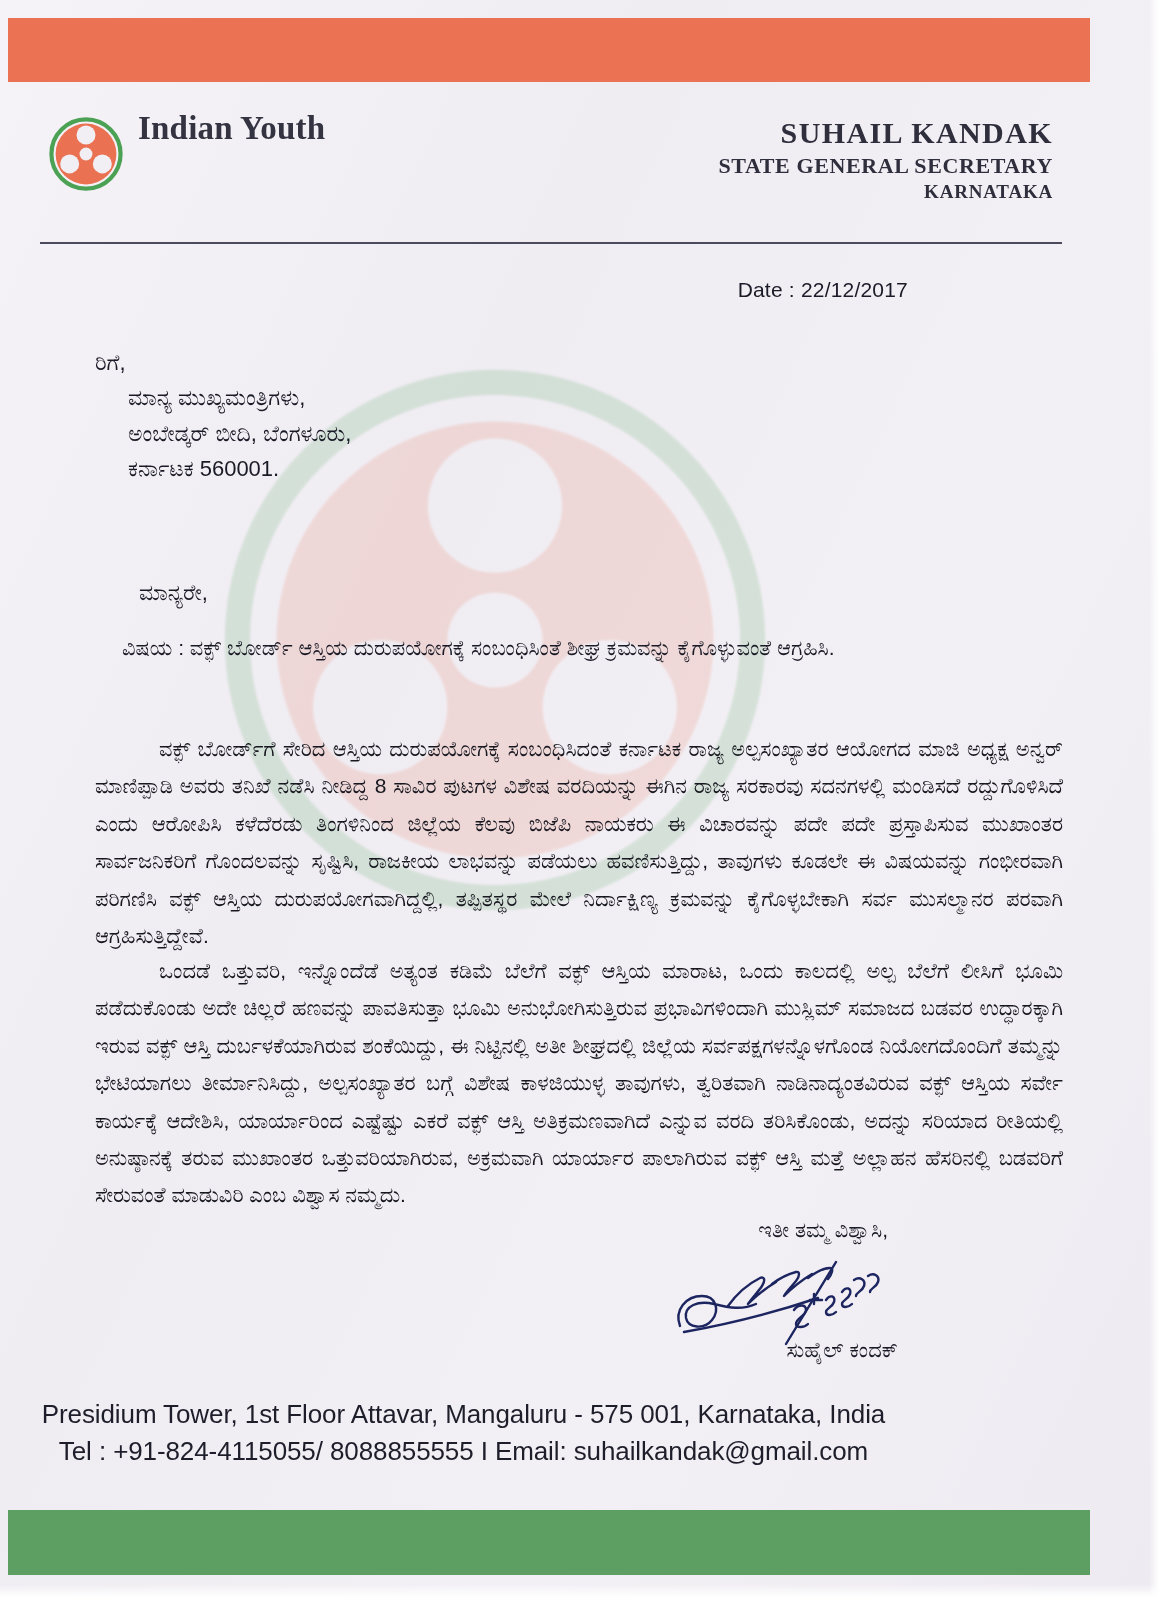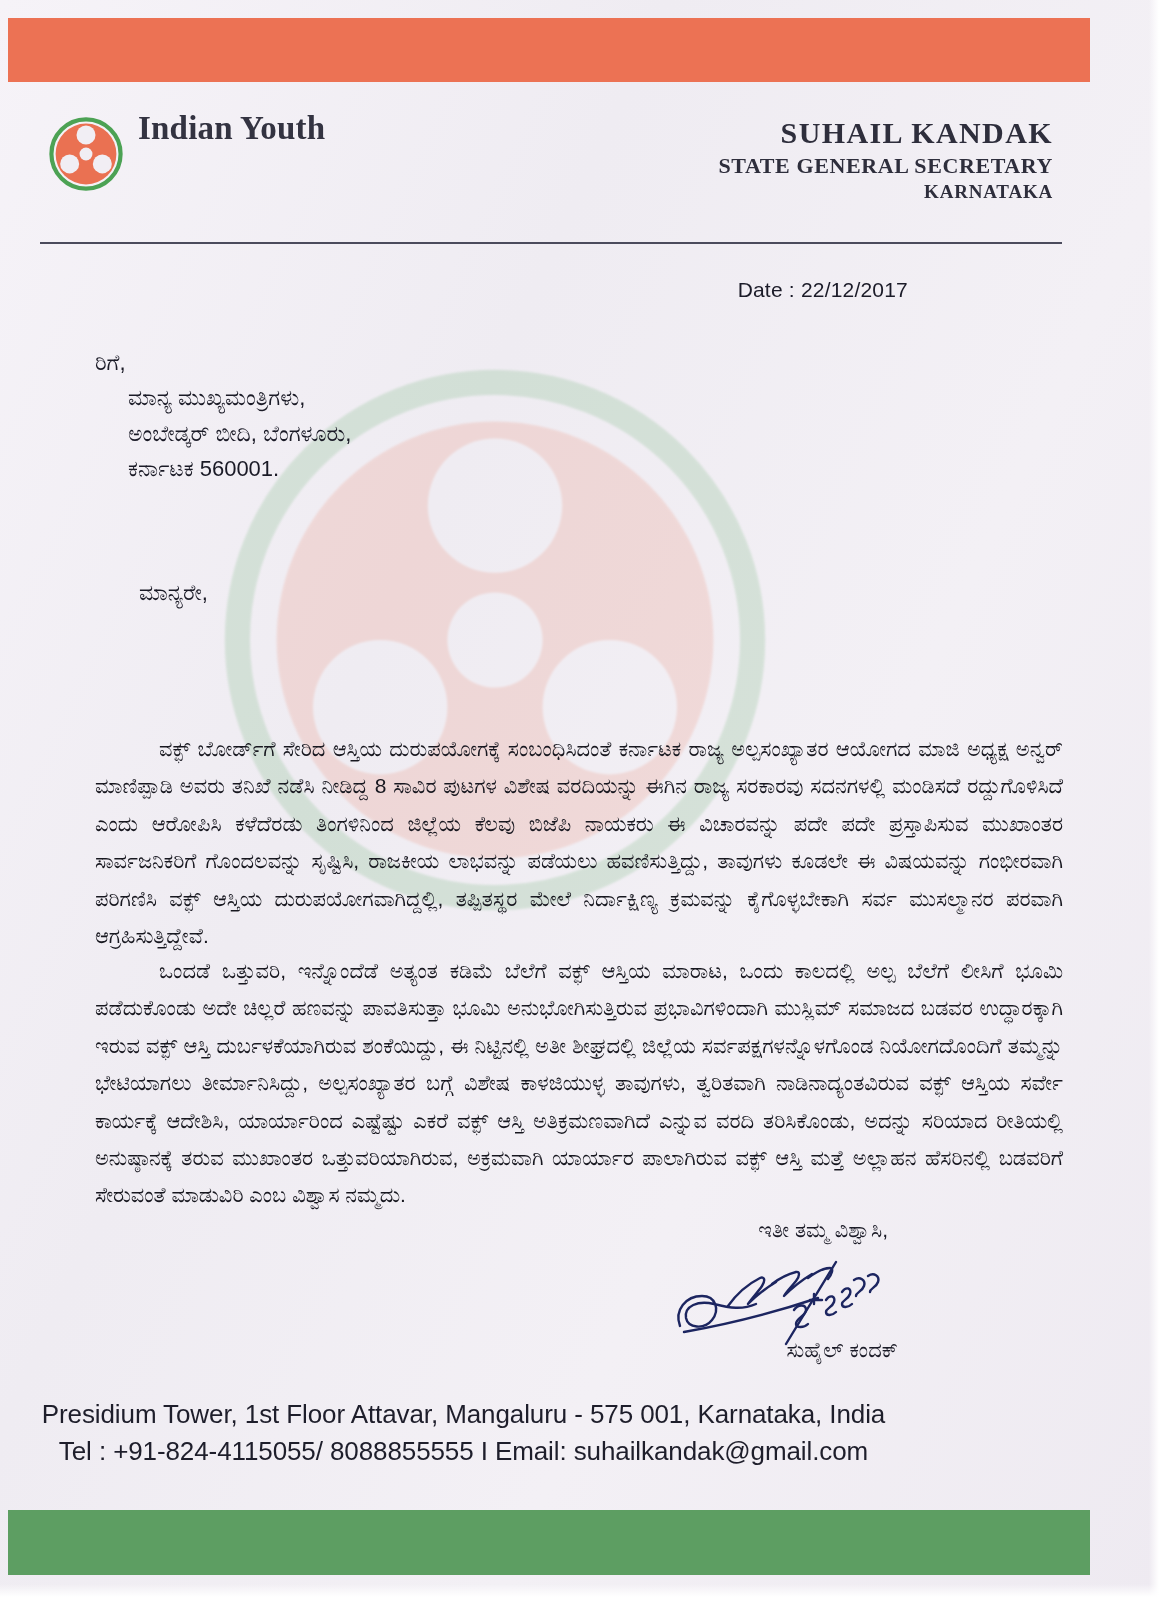--- a/index.html
+++ b/index.html
@@ -291,20 +291,21 @@
     <div class="to-label kn">ರಿಗೆ,</div>
 
     <div class="to-addr kn">
       <div>ಮಾನ್ಯ ಮುಖ್ಯಮಂತ್ರಿಗಳು,</div>
       <div>ಅಂಬೇಡ್ಕರ್ ಬೀದಿ, ಬೆಂಗಳೂರು,</div>
       <div>ಕರ್ನಾಟಕ 560001.</div>
     </div>
 
     <div class="salutation kn">ಮಾನ್ಯರೇ,</div>
 
+    <div class="subject kn">ವಿಷಯ : ವಕ್ಫ್ ಬೋರ್ಡ್ ಆಸ್ತಿಯ ದುರುಪಯೋಗಕ್ಕೆ ಸಂಬಂಧಿಸಿಂತೆ ಶೀಘ್ರ ಕ್ರಮವನ್ನು ಕೈಗೊಳ್ಳುವಂತೆ ಆಗ್ರಹಿಸಿ.</div>
 
     <div class="para p1 kn"><span class="indent"></span><span>ವಕ್ಫ್ ಬೋರ್ಡ್‌ಗೆ ಸೇರಿದ ಆಸ್ತಿಯ ದುರುಪಯೋಗಕ್ಕೆ ಸಂಬಂಧಿಸಿದಂತೆ ಕರ್ನಾಟಕ ರಾಜ್ಯ ಅಲ್ಪಸಂಖ್ಯಾತರ ಆಯೋಗದ ಮಾಜಿ ಅಧ್ಯಕ್ಷ ಅನ್ವರ್ ಮಾಣಿಪ್ಪಾಡಿ ಅವರು ತನಿಖೆ ನಡೆಸಿ ನೀಡಿದ್ದ 8 ಸಾವಿರ ಪುಟಗಳ ವಿಶೇಷ ವರದಿಯನ್ನು ಈಗಿನ ರಾಜ್ಯ ಸರಕಾರವು ಸದನಗಳಲ್ಲಿ ಮಂಡಿಸದೆ ರದ್ದುಗೊಳಿಸಿದೆ ಎಂದು ಆರೋಪಿಸಿ ಕಳೆದೆರಡು ತಿಂಗಳಿನಿಂದ ಜಿಲ್ಲೆಯ ಕೆಲವು ಬಿಜೆಪಿ ನಾಯಕರು ಈ ವಿಚಾರವನ್ನು ಪದೇ ಪದೇ ಪ್ರಸ್ತಾಪಿಸುವ ಮುಖಾಂತರ ಸಾರ್ವಜನಿಕರಿಗೆ ಗೊಂದಲವನ್ನು ಸೃಷ್ಟಿಸಿ, ರಾಜಕೀಯ ಲಾಭವನ್ನು ಪಡೆಯಲು ಹವಣಿಸುತ್ತಿದ್ದು, ತಾವುಗಳು ಕೂಡಲೇ ಈ ವಿಷಯವನ್ನು ಗಂಭೀರವಾಗಿ ಪರಿಗಣಿಸಿ ವಕ್ಫ್ ಆಸ್ತಿಯ ದುರುಪಯೋಗವಾಗಿದ್ದಲ್ಲಿ, ತಪ್ಪಿತಸ್ಥರ ಮೇಲೆ ನಿರ್ದಾಕ್ಷಿಣ್ಯ ಕ್ರಮವನ್ನು ಕೈಗೊಳ್ಳಬೇಕಾಗಿ ಸರ್ವ ಮುಸಲ್ಮಾನರ ಪರವಾಗಿ ಆಗ್ರಹಿಸುತ್ತಿದ್ದೇವೆ.</span></div>
 
     <div class="para p2 kn"><span class="indent"></span><span>ಒಂದಡೆ ಒತ್ತುವರಿ, ಇನ್ನೊಂದೆಡೆ ಅತ್ಯಂತ ಕಡಿಮೆ ಬೆಲೆಗೆ ವಕ್ಫ್ ಆಸ್ತಿಯ ಮಾರಾಟ, ಒಂದು ಕಾಲದಲ್ಲಿ ಅಲ್ಪ ಬೆಲೆಗೆ ಲೀಸಿಗೆ ಭೂಮಿ ಪಡೆದುಕೊಂಡು ಅದೇ ಚಿಲ್ಲರೆ ಹಣವನ್ನು ಪಾವತಿಸುತ್ತಾ ಭೂಮಿ ಅನುಭೋಗಿಸುತ್ತಿರುವ ಪ್ರಭಾವಿಗಳಿಂದಾಗಿ ಮುಸ್ಲಿಮ್ ಸಮಾಜದ ಬಡವರ ಉದ್ಧಾರಕ್ಕಾಗಿ ಇರುವ ವಕ್ಫ್ ಆಸ್ತಿ ದುರ್ಬಳಕೆಯಾಗಿರುವ ಶಂಕೆಯಿದ್ದು, ಈ ನಿಟ್ಟಿನಲ್ಲಿ ಅತೀ ಶೀಘ್ರದಲ್ಲಿ ಜಿಲ್ಲೆಯ ಸರ್ವಪಕ್ಷಗಳನ್ನೊಳಗೊಂಡ ನಿಯೋಗದೊಂದಿಗೆ ತಮ್ಮನ್ನು ಭೇಟಿಯಾಗಲು ತೀರ್ಮಾನಿಸಿದ್ದು, ಅಲ್ಪಸಂಖ್ಯಾತರ ಬಗ್ಗೆ ವಿಶೇಷ ಕಾಳಜಿಯುಳ್ಳ ತಾವುಗಳು, ತ್ವರಿತವಾಗಿ ನಾಡಿನಾದ್ಯಂತವಿರುವ ವಕ್ಫ್ ಆಸ್ತಿಯ ಸರ್ವೇ ಕಾರ್ಯಕ್ಕೆ ಆದೇಶಿಸಿ, ಯಾರ್ಯಾರಿಂದ ಎಷ್ಟೆಷ್ಟು ಎಕರೆ ವಕ್ಫ್ ಆಸ್ತಿ ಅತಿಕ್ರಮಣವಾಗಿದೆ ಎನ್ನುವ ವರದಿ ತರಿಸಿಕೊಂಡು, ಅದನ್ನು ಸರಿಯಾದ ರೀತಿಯಲ್ಲಿ ಅನುಷ್ಠಾನಕ್ಕೆ ತರುವ ಮುಖಾಂತರ ಒತ್ತುವರಿಯಾಗಿರುವ, ಅಕ್ರಮವಾಗಿ ಯಾರ್ಯಾರ ಪಾಲಾಗಿರುವ ವಕ್ಫ್ ಆಸ್ತಿ ಮತ್ತೆ ಅಲ್ಲಾಹನ ಹೆಸರಿನಲ್ಲಿ ಬಡವರಿಗೆ ಸೇರುವಂತೆ ಮಾಡುವಿರಿ ಎಂಬ ವಿಶ್ವಾಸ ನಮ್ಮದು.</span></div>
 
     <div class="closing kn">ಇತೀ ತಮ್ಮ ವಿಶ್ವಾಸಿ,</div>
 
     <svg class="signature" viewBox="0 0 240 110">
       <g fill="none" stroke="#1c2560" stroke-width="2.4" stroke-linecap="round" stroke-linejoin="round">
         <path d="M12,78 C6,62 18,48 34,48 C48,48 52,62 44,72 C36,82 20,80 18,70 C16,58 30,52 46,56 C62,60 74,62 88,56"></path>

